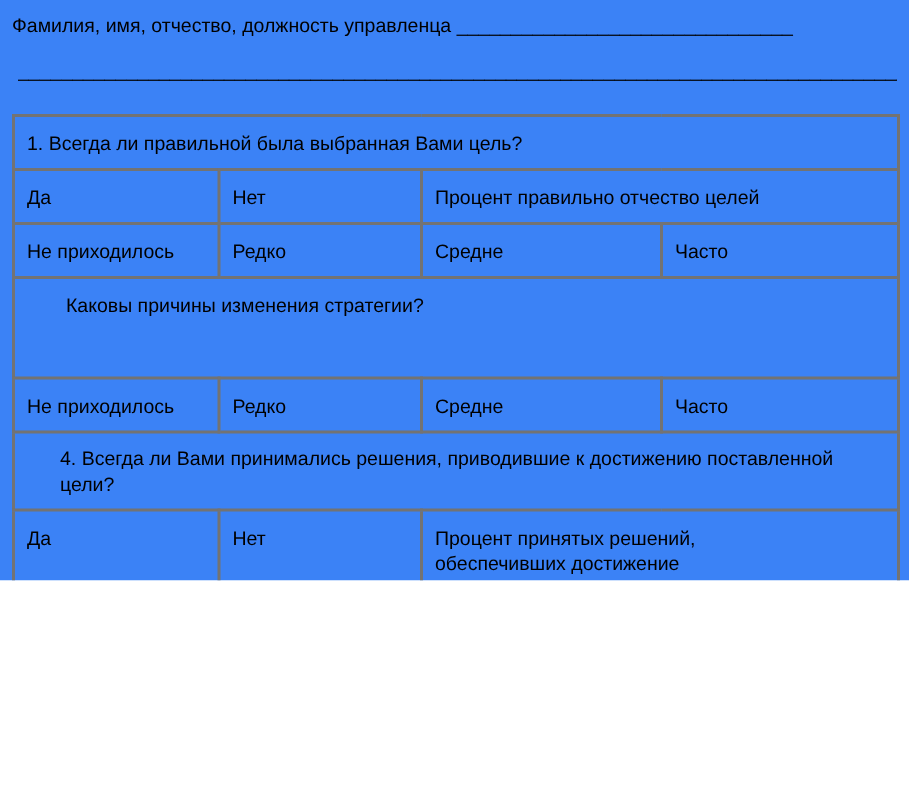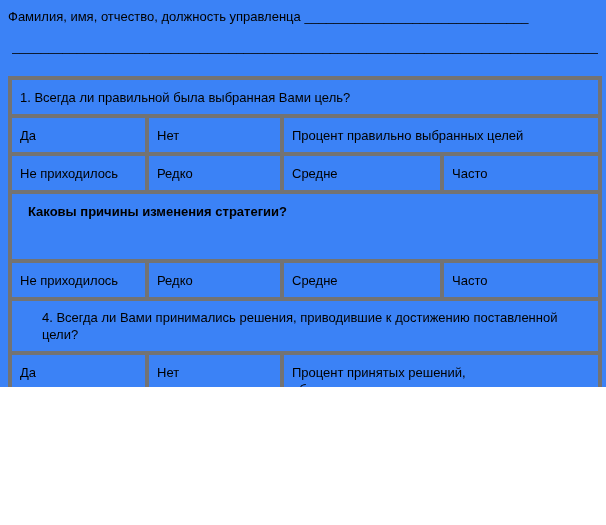--- a/index.html
+++ b/index.html
@@ -30,34 +30,33 @@
     border-collapse: collapse;
     table-layout: fixed;
     width: 590px;
     margin: 21px 8px 0 8px;
   }
   table.q col.c1 { width: 137px; }
   table.q col.c2 { width: 135px; }
   table.q col.c3 { width: 160px; }
   table.q col.c4 { width: 158px; }
   table.q td {
-    border: 4px solid #737373;
+    border: 2px solid #737373;
     padding: 0 8px;
     vertical-align: middle;
     line-height: 17px;
     overflow: hidden;
   }
   tr.r-q  > td { height: 34px; }
   tr.r-a  > td { height: 34px; }
   tr.r-prompt > td {
     height: 56px;
     vertical-align: top;
     padding-top: 9px;
-    padding-left: 16px;
-    font-weight: bold;
+    padding-left: 34px;
   }
   tr.r-q4 > td { height: 50px; padding-left: 30px; }
   tr.r-abig > td {
     height: 60px;
     vertical-align: top;
     padding-top: 9px;
   }
   .wrap-q4 { display: inline-block; max-width: 520px; }
   .wrap-pct { display: inline-block; max-width: 205px; }
 </style>
@@ -82,21 +81,21 @@
     </colgroup>
 
     <tbody>
         <tr class="r-q">
       <td colspan="4">1. Всегда ли правильной была выбранная Вами цель?</td>
     </tr>
 
     <tr class="r-a">
       <td>Да</td>
       <td>Нет</td>
-      <td colspan="2">Процент правильно выбранных целей</td>
+      <td colspan="2">Процент правильно отчество целей</td>
     </tr>
 
 
     <tr class="r-a">
       <td>Не приходилось</td>
       <td>Редко</td>
       <td>Средне</td>
       <td>Часто</td>
     </tr>
 

